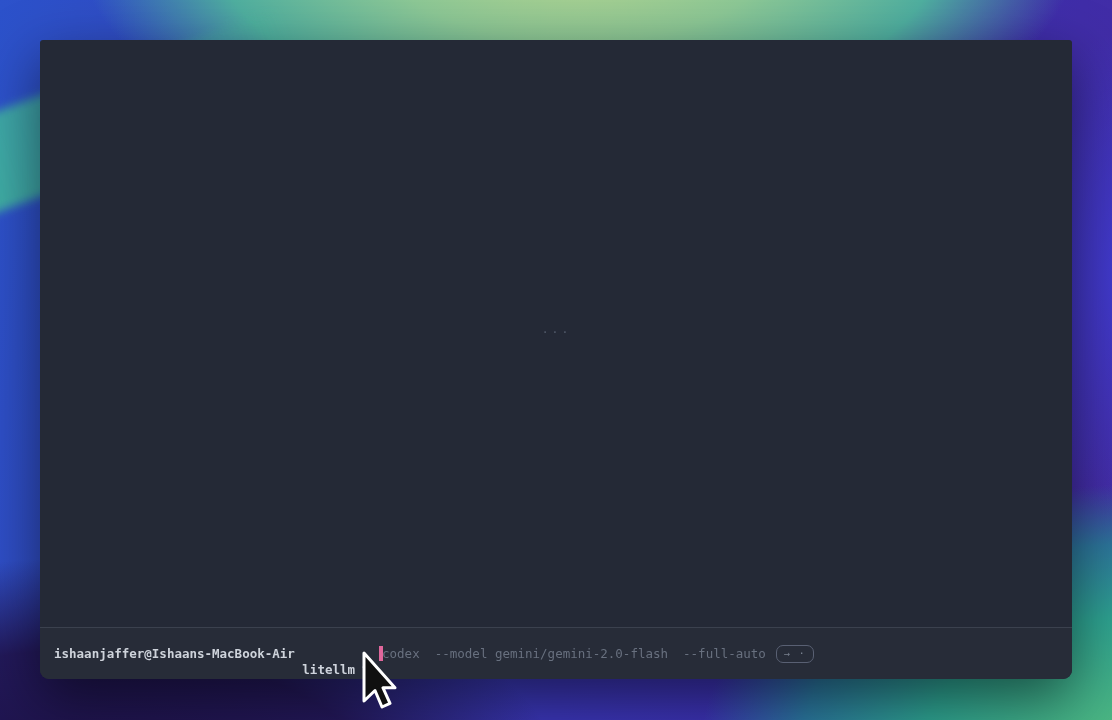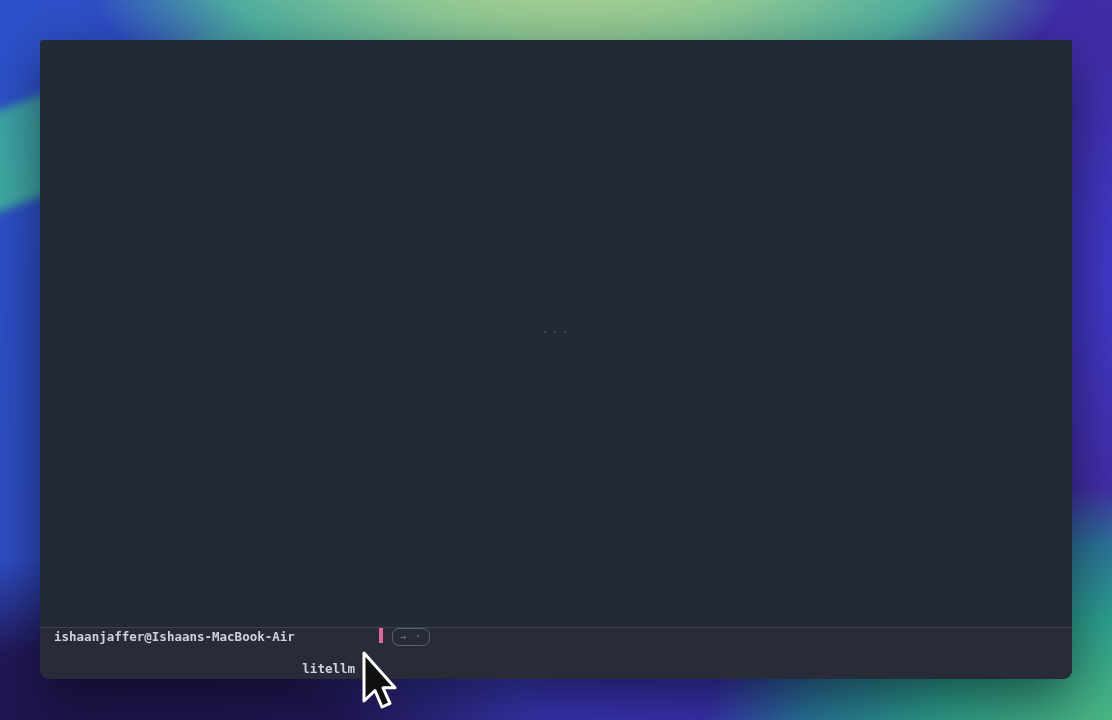--- a/index.html
+++ b/index.html
@@ -72,22 +72,22 @@
     position: absolute;
     left: 0;
     right: 0;
     bottom: 0;
     height: 52px;
     box-sizing: border-box;
     border-top: 1px solid rgba(130, 140, 160, 0.22);
     background: var(--term-bar-bg, #272c38);
     border-radius: 0 0 9px 9px;
     display: flex;
-    align-items: flex-start;
-    padding: 0 14px;
+    align-items: center;
+    padding: 16px 14px;
     font-size: 12.5px;
     line-height: 17px;
   }
 
   .prompt-seg {
     color: var(--prompt-fg, #ced3db);
     font-weight: bold;
     white-space: pre;
   }
   .prompt-seg + .prompt-seg { margin-left: 7.5px; margin-top: 32px; }
@@ -138,20 +138,21 @@
 
   <div class="terminal-main">
     <span class="loading-dots">...</span>
   </div>
 
   <div class="prompt-bar">
     <span class="prompt-seg">ishaanjaffer@Ishaans-MacBook-Air</span>
     <span class="prompt-seg">litellm</span>
     <span class="prompt-seg">%</span>
     <span class="cursor-caret"></span>
+    <span class="suggestion">codex  --model gemini/gemini-2.0-flash  --full-auto</span>
     <span class="tab-badge">→ ·</span>
   </div>
 
 </div>
 
 <svg class="mouse-cursor" width="38" height="64" viewBox="0 0 38 64">
   <polygon points="3,2 3,50 14,39.5 21,56 29,52.4 22,36.8 34,36.8" fill="#101010" stroke="#ffffff" stroke-width="3" stroke-linejoin="round"></polygon>
 </svg>
 
 </body></html>

